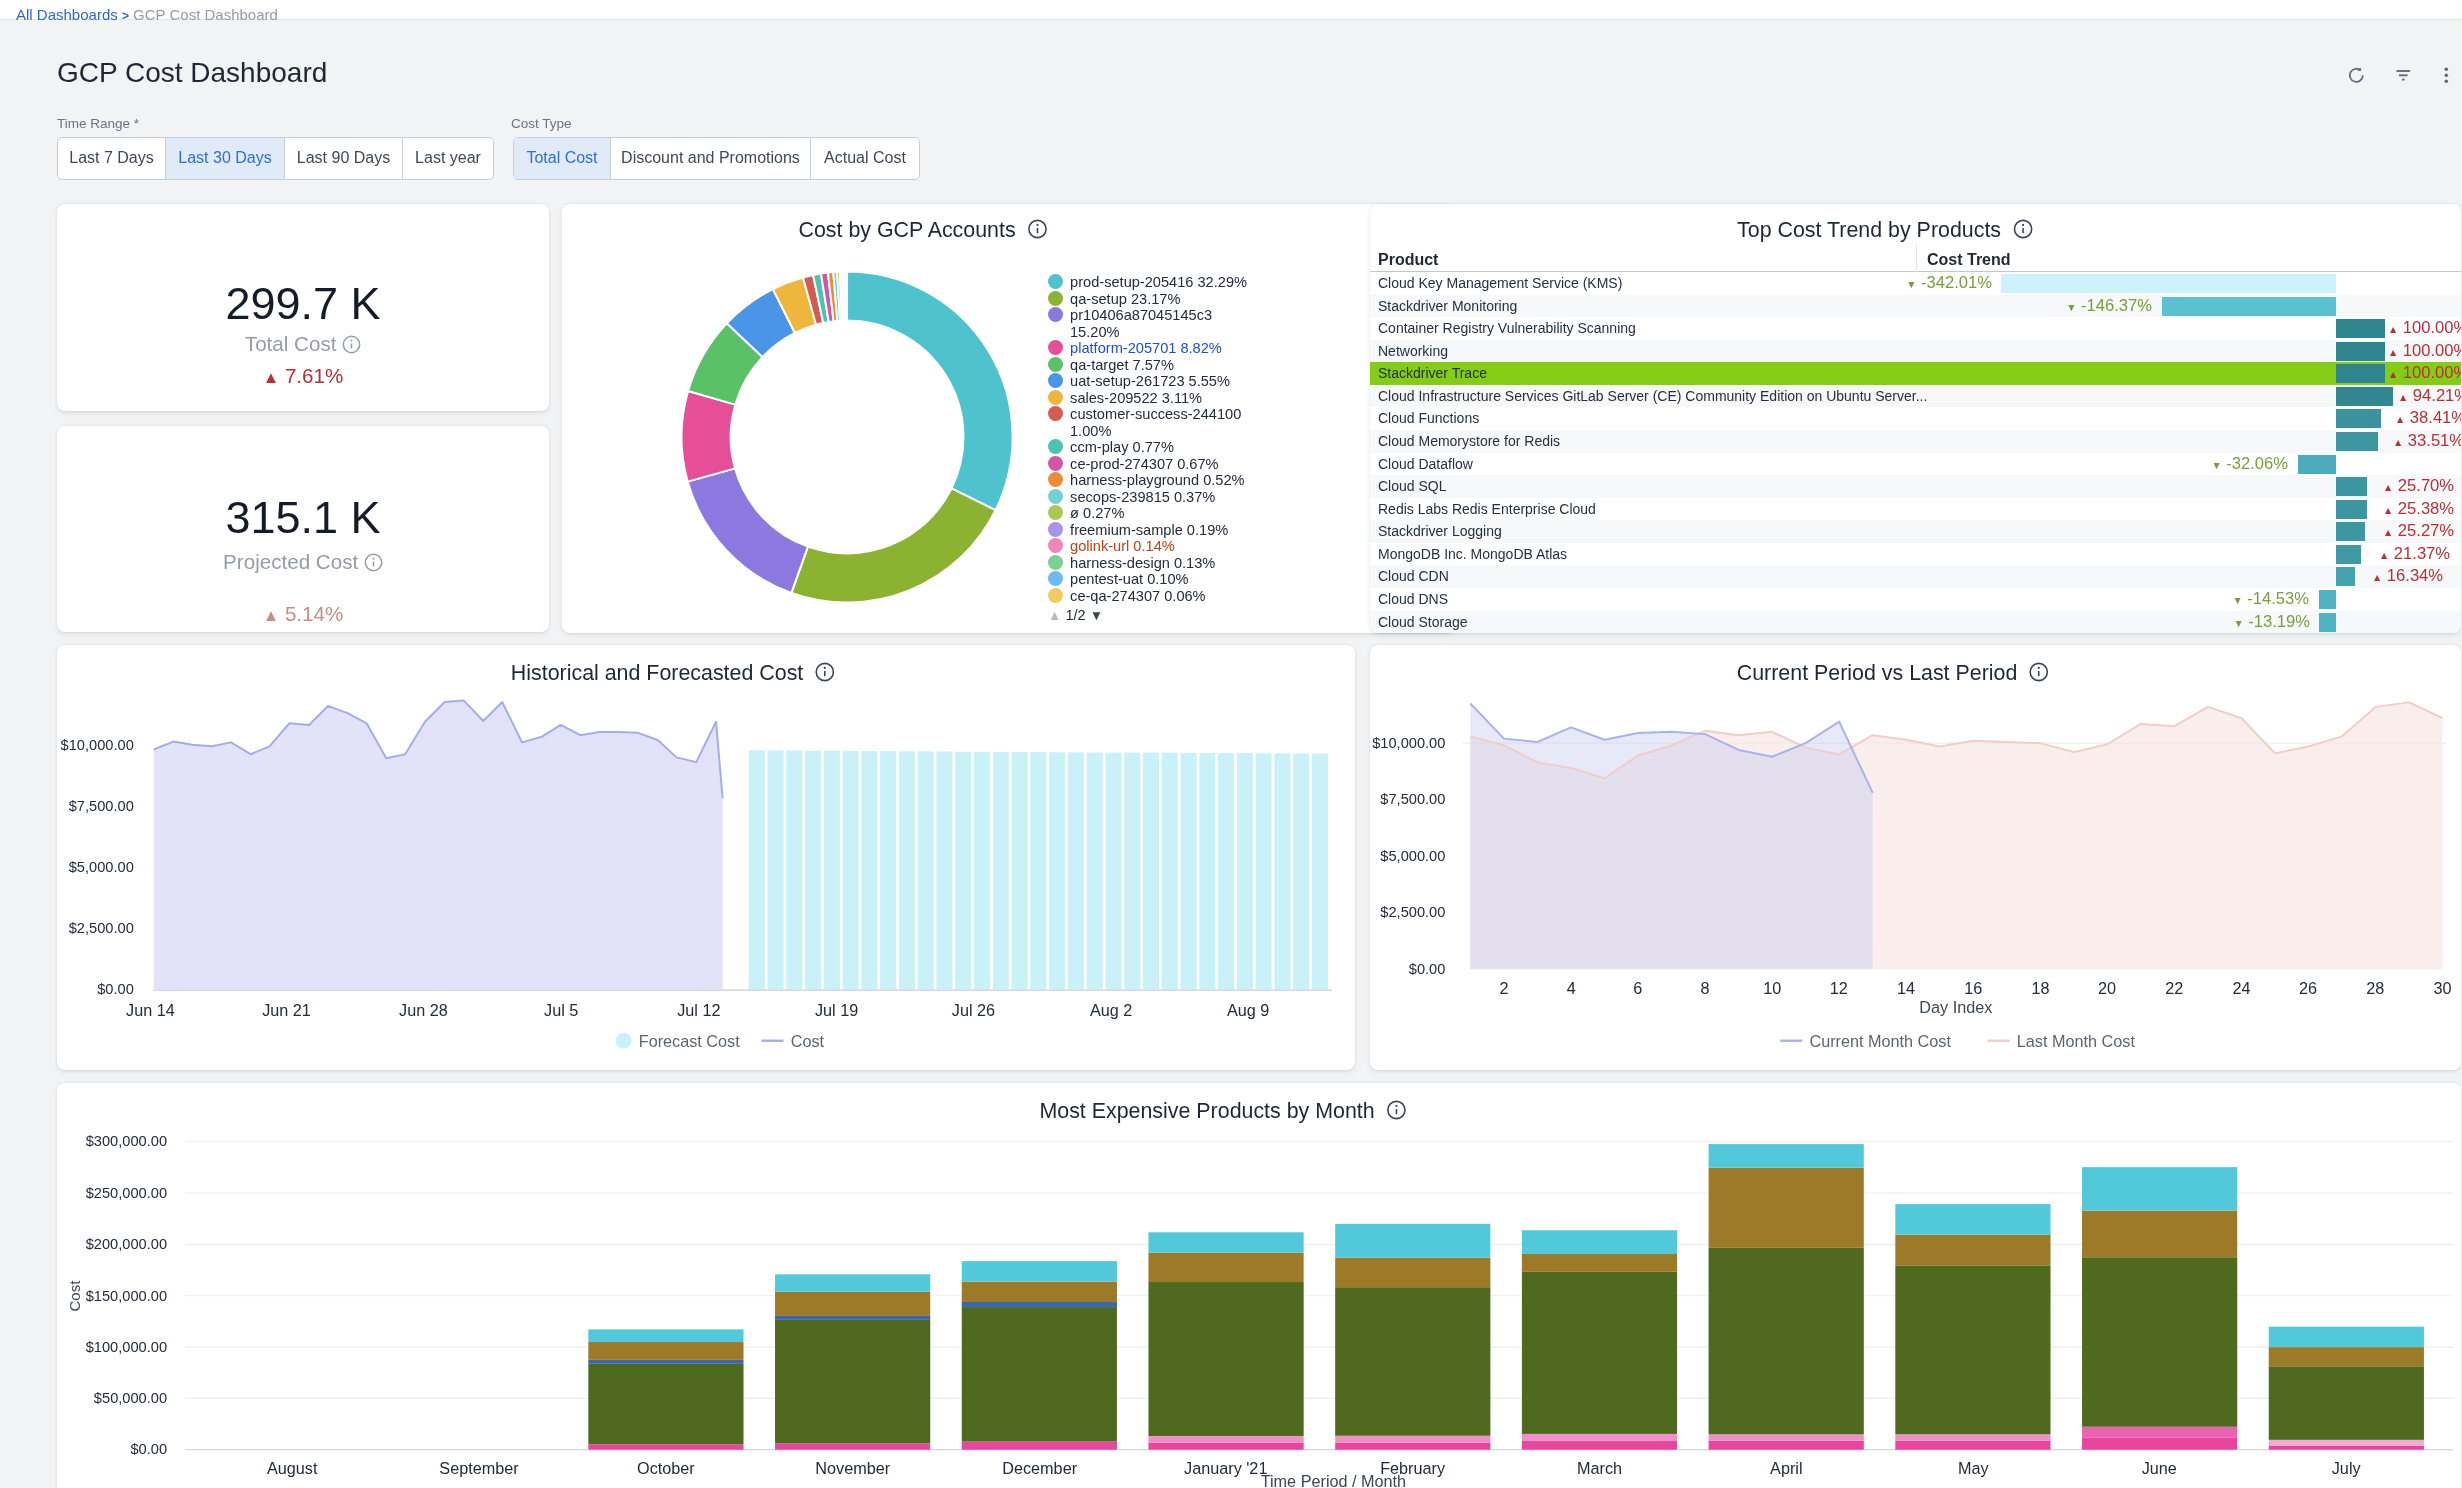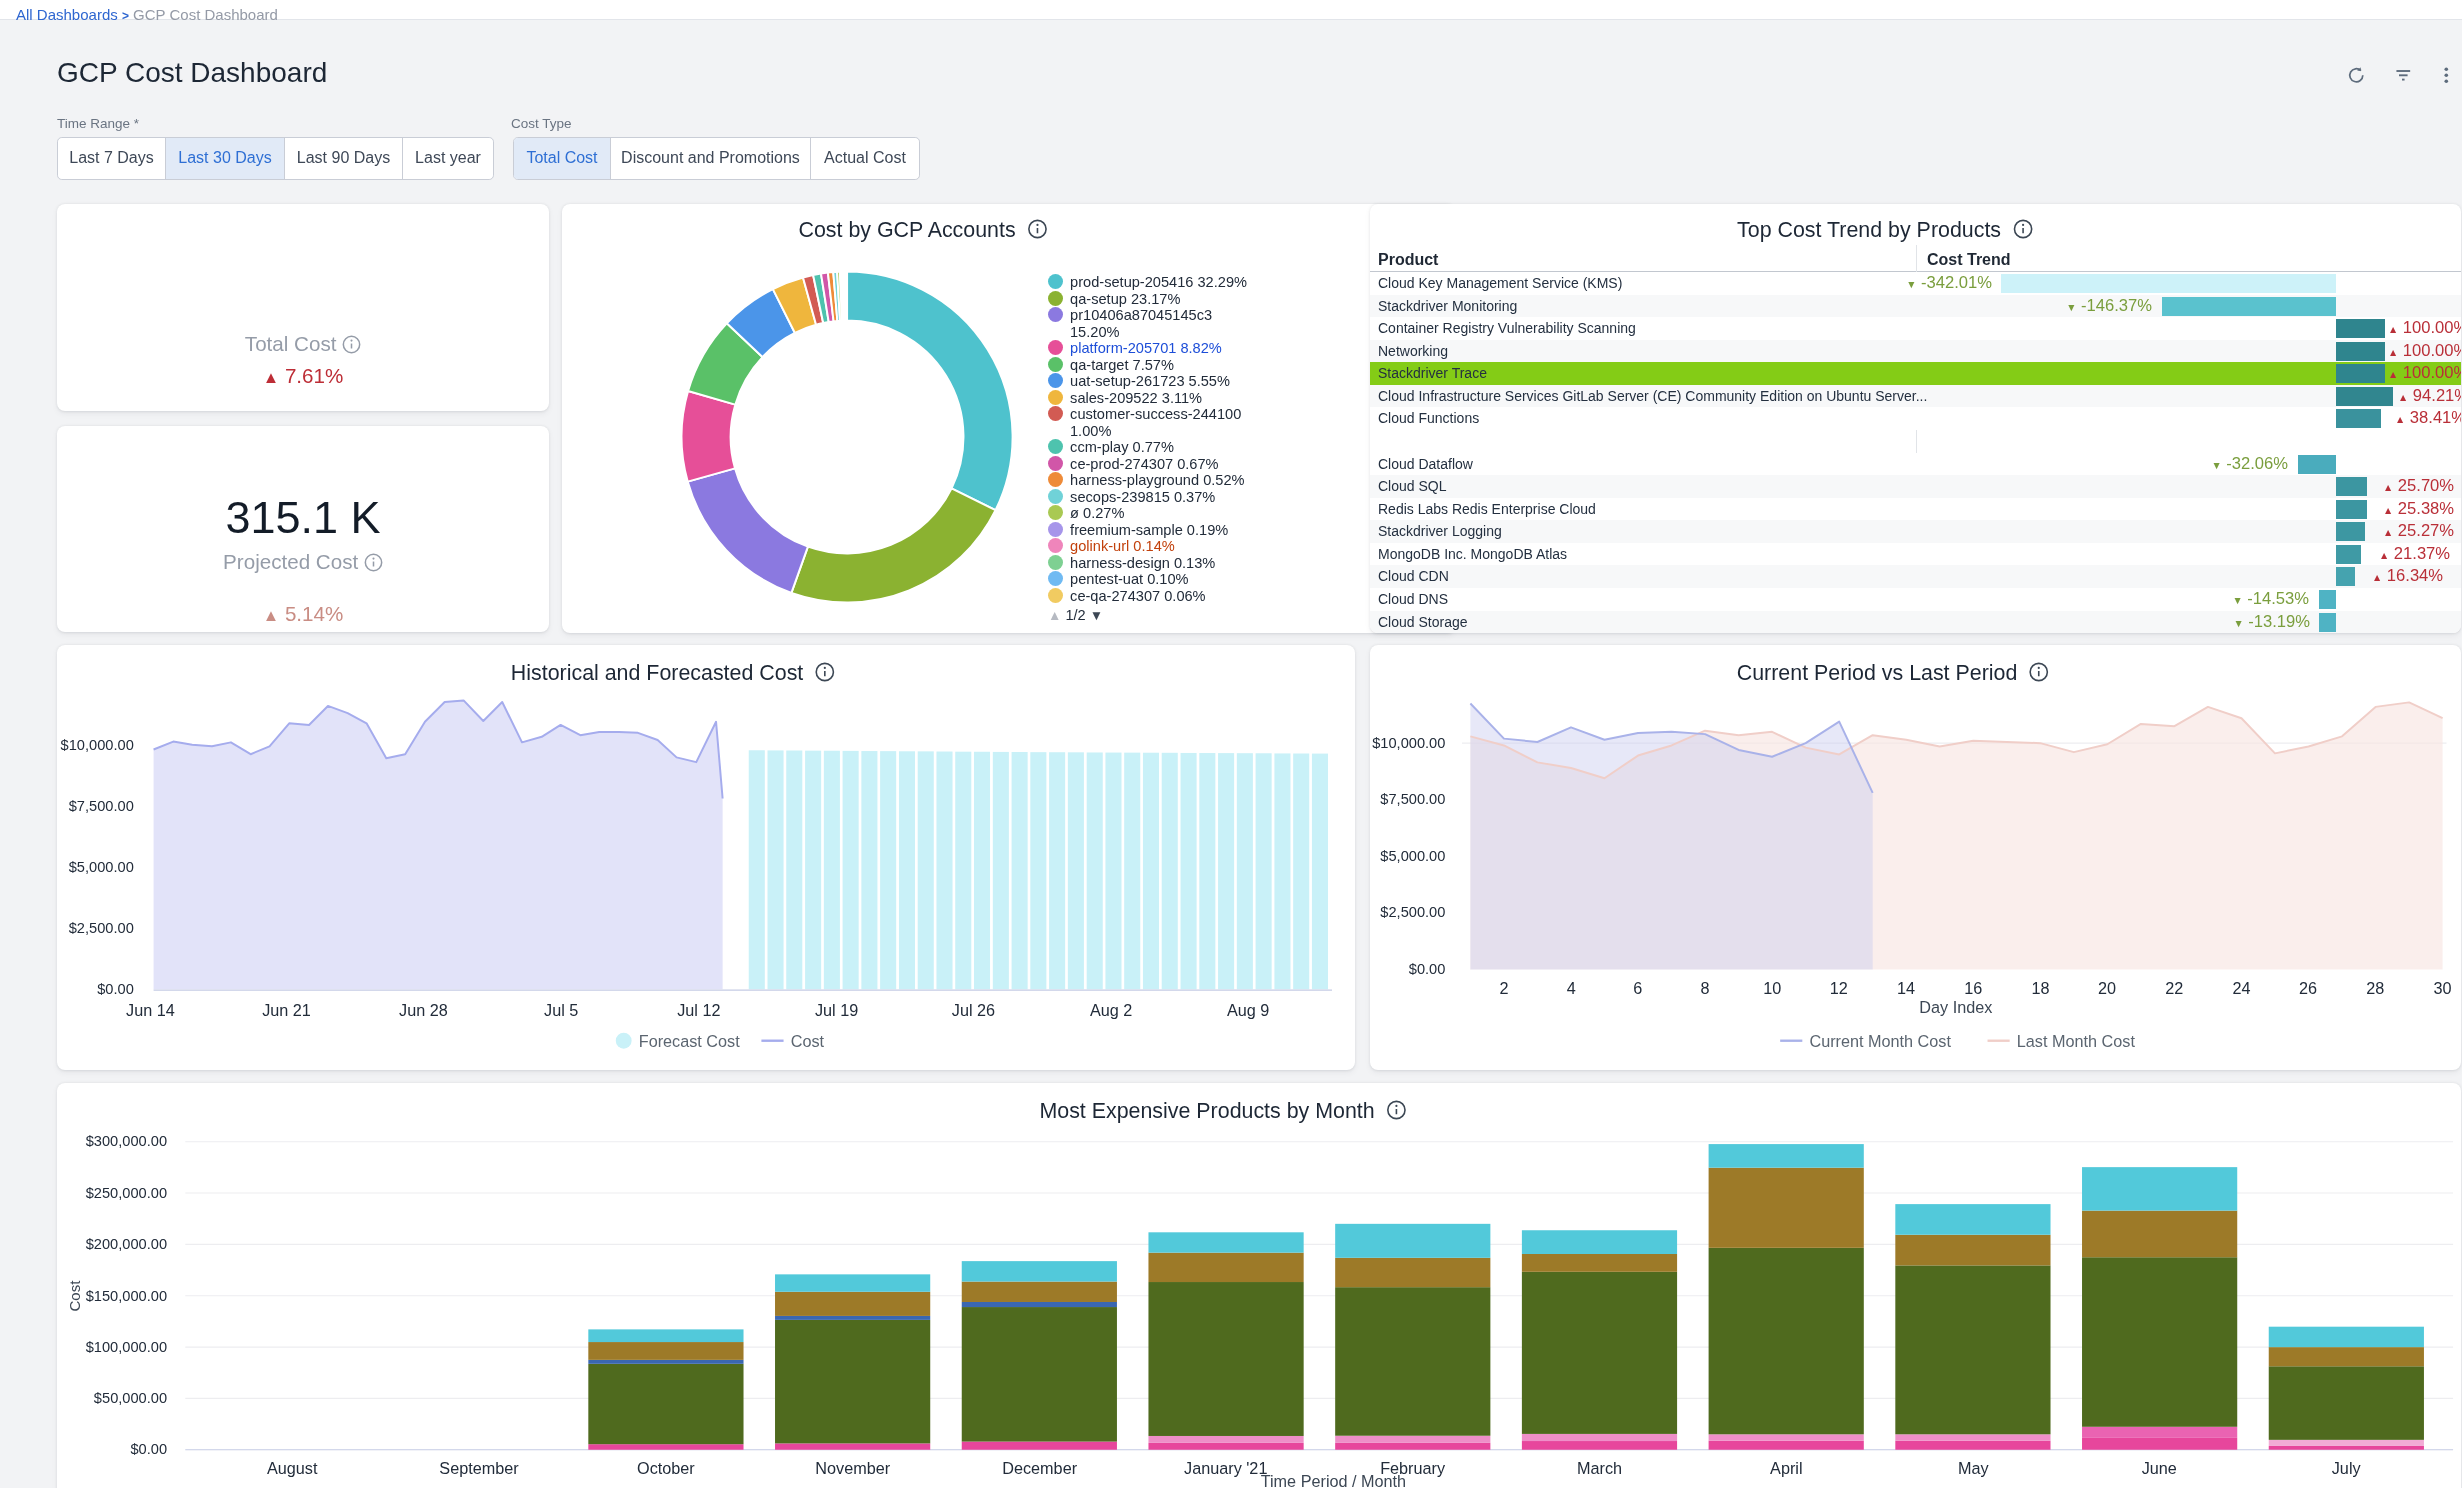--- a/index.html
+++ b/index.html
@@ -36,20 +36,21 @@
     <div style="width:90px;text-align:center;line-height:40px;font-size:16px;color:#3e4857;">Last year</div>
 </div>
 <div style="position:absolute;left:511px;top:116px;font-size:13.5px;color:#6a7482">Cost Type</div>
 <div style="position:absolute;left:513px;top:137px;height:43px;display:flex;border:1.2px solid #c9cdd6;border-radius:4.8px;background:#fff;overflow:hidden">
 <div style="width:97px;text-align:center;line-height:40px;font-size:16px;color:#2e6fd4;background:#e1eaf7;border-right:1.2px solid #c9cdd6;">Total Cost</div>
     <div style="width:200px;text-align:center;line-height:40px;font-size:16px;color:#3e4857;border-right:1.2px solid #c9cdd6;">Discount and Promotions</div>
     <div style="width:108px;text-align:center;line-height:40px;font-size:16px;color:#3e4857;">Actual Cost</div>
 </div>
 
 <div class="card" style="left:57px;top:204px;width:492px;height:207px">
+ <div style="position:absolute;left:0;top:74px;width:100%;text-align:center;font-size:45px;color:#131c28">299.7 K</div>
  <div style="position:absolute;left:0;top:128px;width:100%;text-align:center;font-size:20.6px;color:#959ca8">Total Cost <svg width="19" height="19" viewBox="0 0 20 20" style="vertical-align:-3.2px">
         <circle cx="10" cy="10" r="8.6" fill="none" stroke="#959ca8" stroke-width="1.6"></circle>
         <line x1="10" y1="9" x2="10" y2="14.2" stroke="#959ca8" stroke-width="1.6"></line>
         <circle cx="10" cy="5.9" r="1.1" fill="#959ca8"></circle>
       </svg></div>
  <div style="position:absolute;left:0;top:160px;width:100%;text-align:center;font-size:20.6px;color:#bd2d36"><span style="font-size:16.6px">▲</span> 7.61%</div>
 </div>
 
 <div class="card" style="left:57px;top:426px;width:492px;height:206px">
  <div style="position:absolute;left:0;top:66px;width:100%;text-align:center;font-size:45px;color:#131c28">315.1 K</div>
@@ -149,20 +150,25 @@
     </div>
     <div style="position:absolute;left:0;top:181px;width:1091px;height:22.6px;background:#f7f8f9">
       <div style="position:absolute;left:8px;top:0;width:998px;height:22.6px;line-height:23px;font-size:14px;color:#243040;white-space:nowrap;overflow:hidden">Cloud Infrastructure Services GitLab Server (CE) Community Edition on Ubuntu Server...</div>
       <div style="position:absolute;left:966px;top:2px;width:57px;height:19px;background:#31868f"></div>
       <div style="position:absolute;left:1028px;top:0;height:21px;line-height:21px;color:#b92f38;font-size:16.6px;white-space:nowrap"><span style="font-size:10.3px">▲</span> 94.21%</div>
     </div>
     <div style="position:absolute;left:0;top:203px;width:1091px;height:22.6px;background:#ffffff">
       <div style="position:absolute;left:8px;top:0;width:998px;height:22.6px;line-height:23px;font-size:14px;color:#243040;white-space:nowrap;overflow:hidden">Cloud Functions</div>
       <div style="position:absolute;left:966px;top:2px;width:45px;height:19px;background:#3a929d"></div>
       <div style="position:absolute;left:1025px;top:0;height:21px;line-height:21px;color:#b92f38;font-size:16.6px;white-space:nowrap"><span style="font-size:10.3px">▲</span> 38.41%</div>
+    </div>
+    <div style="position:absolute;left:0;top:226px;width:1091px;height:22.6px;background:#f7f8f9">
+      <div style="position:absolute;left:8px;top:0;width:998px;height:22.6px;line-height:23px;font-size:14px;color:#243040;white-space:nowrap;overflow:hidden">Cloud Memorystore for Redis</div>
+      <div style="position:absolute;left:966px;top:2px;width:42px;height:19px;background:#3d96a1"></div>
+      <div style="position:absolute;left:1023px;top:0;height:21px;line-height:21px;color:#b92f38;font-size:16.6px;white-space:nowrap"><span style="font-size:10.3px">▲</span> 33.51%</div>
     </div>
     <div style="position:absolute;left:0;top:249px;width:1091px;height:22.6px;background:#ffffff">
       <div style="position:absolute;left:8px;top:0;width:998px;height:22.6px;line-height:23px;font-size:14px;color:#243040;white-space:nowrap;overflow:hidden">Cloud Dataflow</div>
       <div style="position:absolute;left:928px;top:2px;width:38px;height:19px;background:#4aacbd"></div>
       <div style="position:absolute;right:173px;top:0;height:21px;line-height:21px;color:#7a9e3d;font-size:16.6px;white-space:nowrap"><span style="font-size:10.3px">▼</span> -32.06%</div>
     </div>
     <div style="position:absolute;left:0;top:271px;width:1091px;height:22.6px;background:#f7f8f9">
       <div style="position:absolute;left:8px;top:0;width:998px;height:22.6px;line-height:23px;font-size:14px;color:#243040;white-space:nowrap;overflow:hidden">Cloud SQL</div>
       <div style="position:absolute;left:966px;top:2px;width:31px;height:19px;background:#3c96a1"></div>
       <div style="position:absolute;left:1013px;top:0;height:21px;line-height:21px;color:#b92f38;font-size:16.6px;white-space:nowrap"><span style="font-size:10.3px">▲</span> 25.70%</div>

